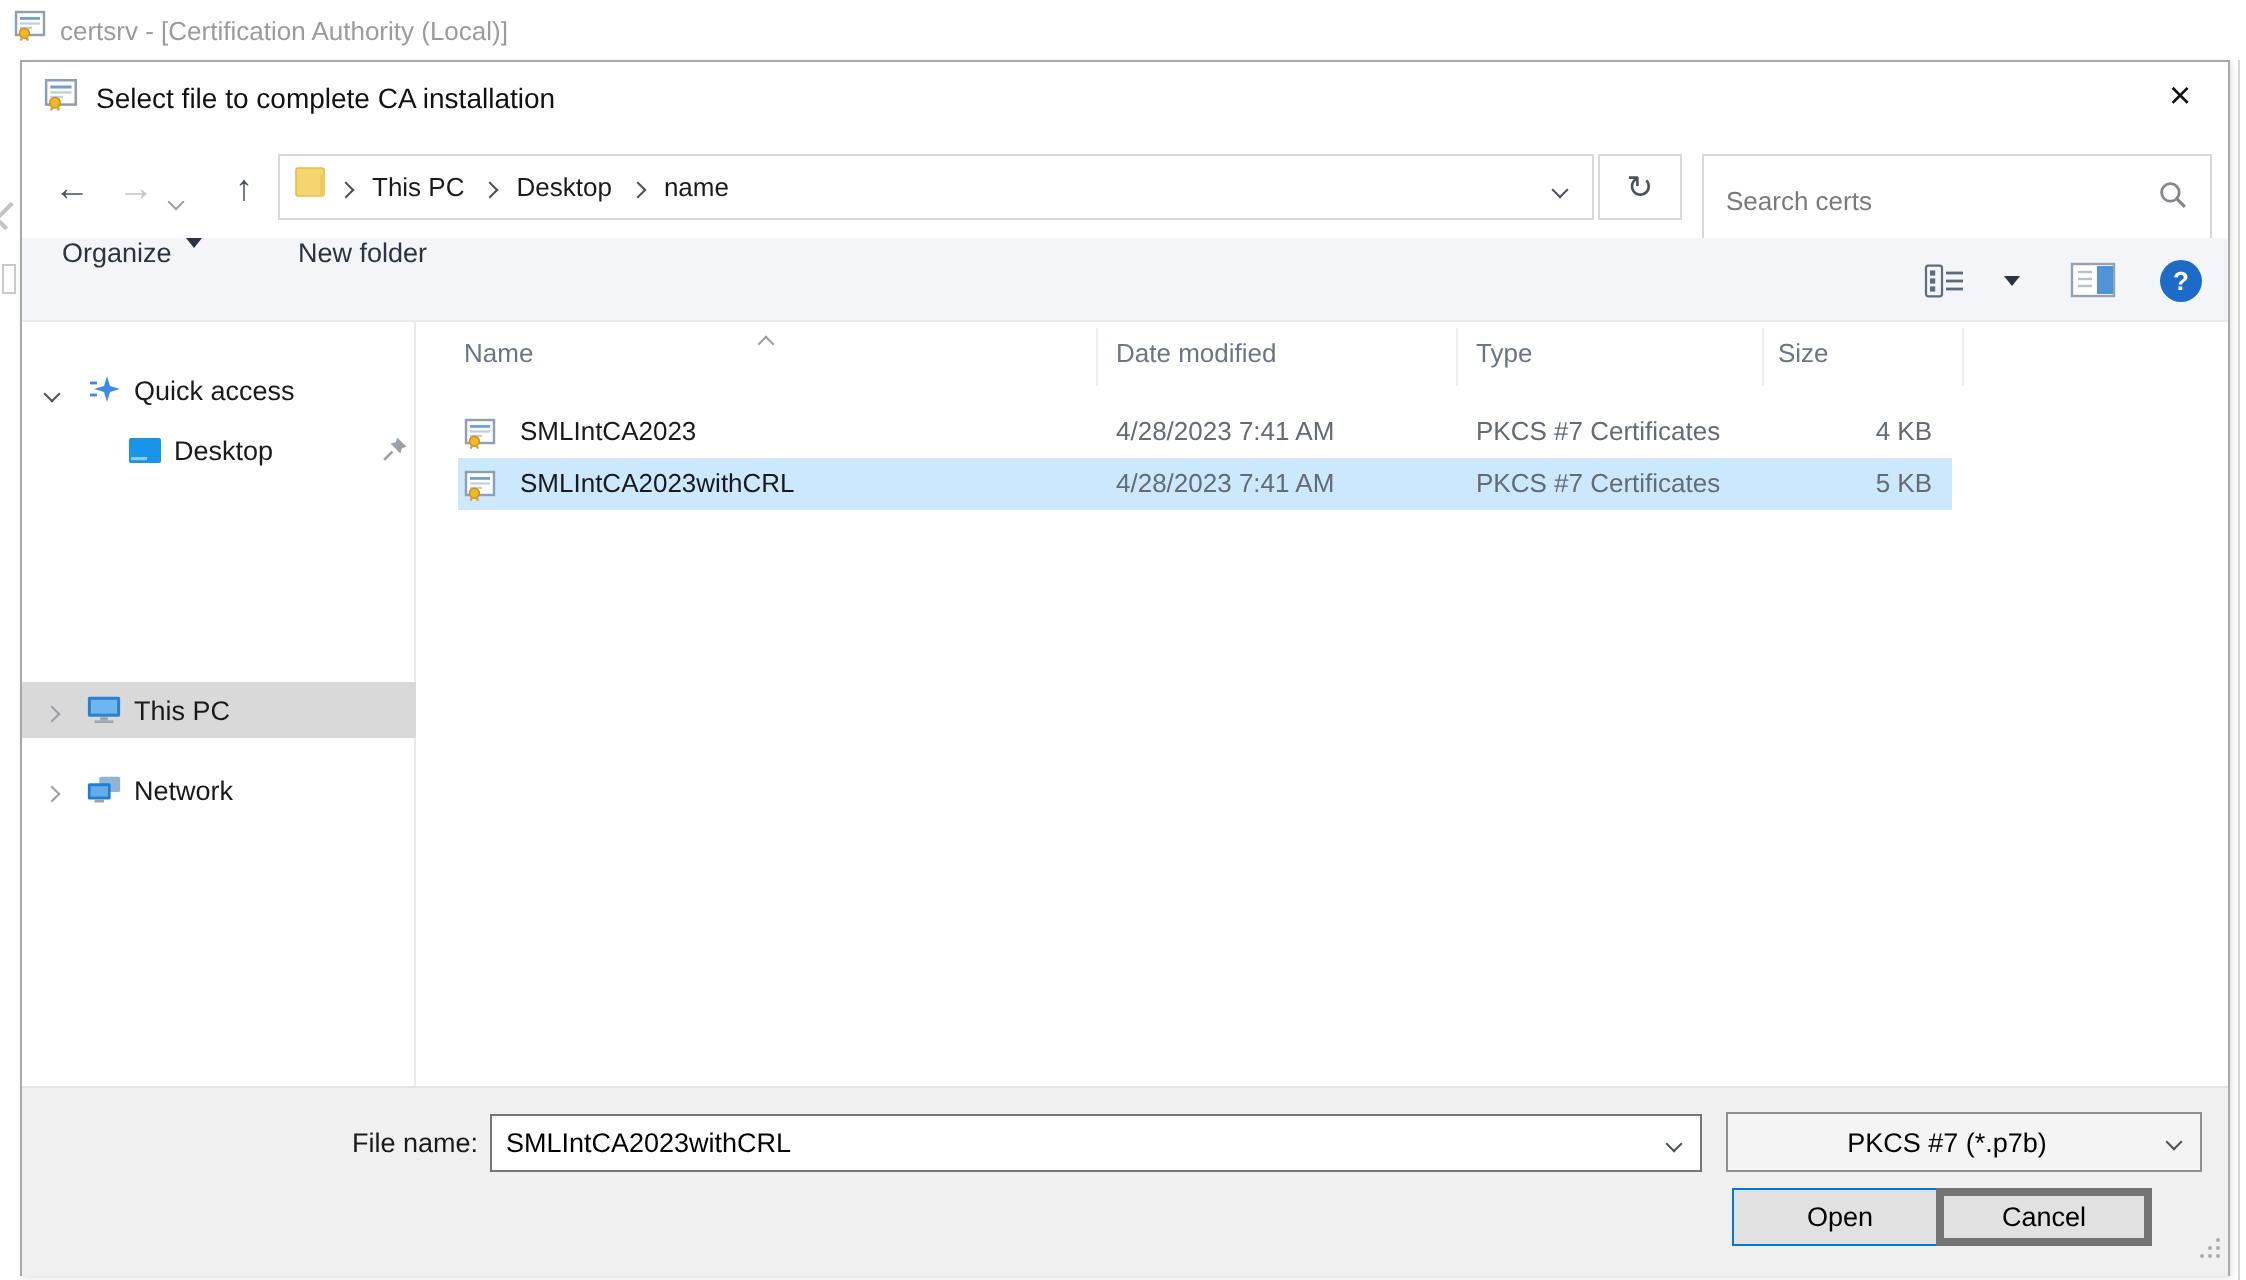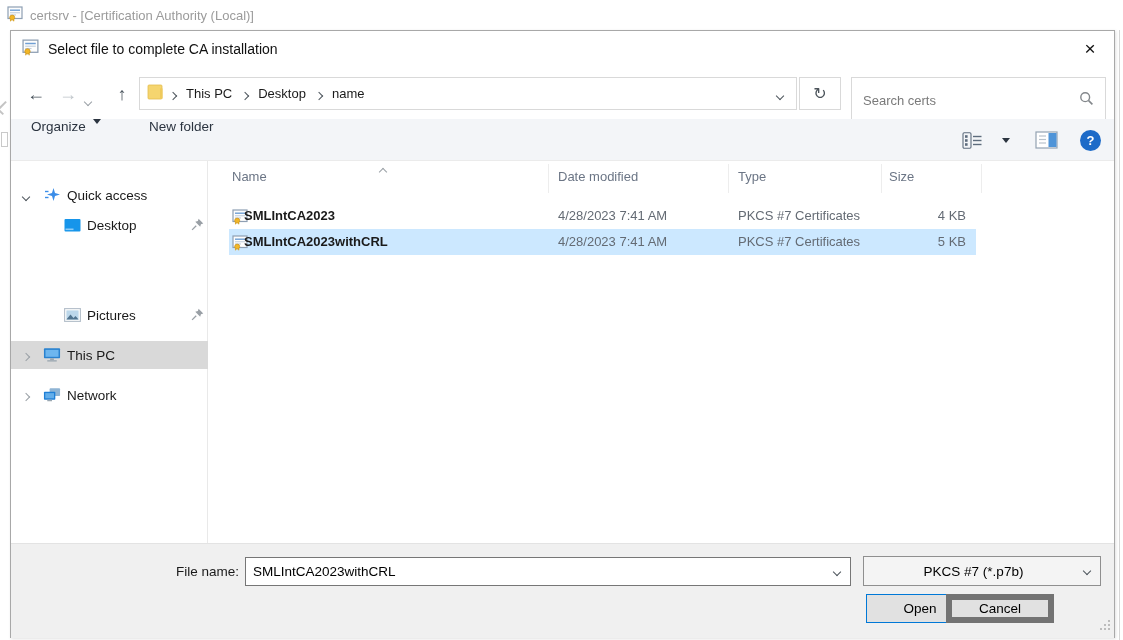--- a/index.html
+++ b/index.html
@@ -84,36 +84,36 @@
   .sort-chev { position:absolute; left:172px; top:2px; }
   .col-sep { position:absolute; top:3px; width:1px; height:29px; background:#ededed; }
   .sep-1 { left:340px; } .sep-2 { left:520px; } .sep-3 { left:673px; } .sep-4 { left:773px; }
 
   .fl-row { position:absolute; left:0; right:0; height:26px; font-size:13px; cursor:pointer; }
   .row-0 { top:42px; } .row-1 { top:68px; }
   .fl-row .sel-bg { position:absolute; left:21px; top:0; width:747px; height:26px; background:#cce8ff; display:none; }
   .fl-row.selected .sel-bg { display:block; }
   .fl-row .cell { position:absolute; top:5px; }
   .c-icon { left:24px; top:4px; }
-  .c-name { left:36px; color:#1a1a1a;font-weight:bold; }
+  .c-name { left:52px; color:#1a1a1a; }
   .c-date { left:350px; color:#646b74; }
   .c-type { left:530px; color:#646b74; }
   .c-size { left:680px; width:78px; text-align:right; color:#646b74; }
 
   
   .footer { position:absolute; left:0; top:512px; right:0; height:95px; background:#f0f0f0; border-top:1px solid #e3e3e3; }
   .fname-label { position:absolute; left:0; top:20px; width:228px; text-align:right; font-size:13.5px; color:#1a1a1a; }
   .fname-combo { position:absolute; left:234px; top:13px; width:606px; height:29px; background:#fff; border:1px solid #767676; display:flex; align-items:center; }
   .fname-combo input { flex:1; border:none; outline:none; font-size:13.5px; padding-left:7px; color:#000; font-family:inherit; background:transparent; }
   .combo-arrow { width:26px; height:100%; display:flex; align-items:center; justify-content:center; cursor:pointer; }
   .ftype-combo { position:absolute; left:852px; top:12px; width:238px; height:30px; background:#f4f4f4; border:1px solid #8f8f8f; display:flex; align-items:center; font-size:13.5px; color:#000; cursor:pointer; }
   .ftype-combo .val { flex:1; padding-left:9px;text-align:center; }
   .btn { position:absolute; top:50px; width:108px; height:29px; background:#e1e1e1; font-size:13.5px; color:#000; display:flex; align-items:center; justify-content:center; cursor:pointer; }
   .btn-open { left:855px; border:1px solid #0078d7; }
-  .btn-cancel { left:935px; border:6px solid #737373; }
+  .btn-cancel { left:957px; border:4px solid #737373; }
   .grip { position:absolute; right:3px; bottom:3px; }
 </style>
 </head>
 <body>
 
 <svg width="0" height="0" style="position:absolute">
   <defs>
     <g id="cert-icon">
       <rect x="1" y="2" width="14" height="11.5" fill="#fdfdfd" stroke="#8e9fb3" stroke-width="1.2"></rect>
       <rect x="3" y="4.5" width="10" height="1.4" fill="#6f9fd4"></rect>
@@ -263,36 +263,20 @@
         <span class="side-pin">
           <svg width="13" height="13" viewBox="0 0 14 14">
             <path d="M8.2 0.8 L13.2 5.8 L10.7 6.6 L9.9 9.4 L4.6 4.1 L7.4 3.3 Z" fill="#9aa0a6"></path>
             <line x1="5.6" y1="8.4" x2="1.2" y2="12.8" stroke="#9aa0a6" stroke-width="1.4"></line>
           </svg>
         </span>
       </div>
 
 
 
-      <div class="side-row" style="top:140px">
-        <span class="side-icon child">
-          <svg width="17" height="14" viewBox="0 0 17 14">
-            <rect x="0.6" y="0.6" width="15.8" height="12.8" fill="#fdfdfd" stroke="#b4bfca" stroke-width="1.1"></rect>
-            <rect x="2.4" y="2.4" width="12.2" height="9.2" fill="#bcd7ea"></rect>
-            <path d="M2.4 11.6 L6.5 6.5 L9.5 10 L11.5 8 L14.6 11.6 Z" fill="#51748f"></path>
-          </svg>
-        </span>
-        <span class="side-label child">Pictures</span>
-        <span class="side-pin">
-          <svg width="13" height="13" viewBox="0 0 14 14">
-            <path d="M8.2 0.8 L13.2 5.8 L10.7 6.6 L9.9 9.4 L4.6 4.1 L7.4 3.3 Z" fill="#9aa0a6"></path>
-            <line x1="5.6" y1="8.4" x2="1.2" y2="12.8" stroke="#9aa0a6" stroke-width="1.4"></line>
-          </svg>
-        </span>
-      </div>
 
       <div class="side-row selected" style="top:180px">
         <span class="side-chev"><span class="chev chev-right chev-light"></span></span>
         <span class="side-icon">
           <svg width="19" height="16" viewBox="0 0 19 16">
             <rect x="1" y="1" width="17" height="10.5" rx="0.8" fill="#2a82cf"></rect>
             <rect x="2.6" y="2.6" width="13.8" height="7.3" fill="#6db6ef"></rect>
             <rect x="7.5" y="11.5" width="4" height="2" fill="#9aa7b1"></rect>
             <rect x="4.5" y="13.5" width="10" height="1.4" fill="#9aa7b1"></rect>
           </svg>

